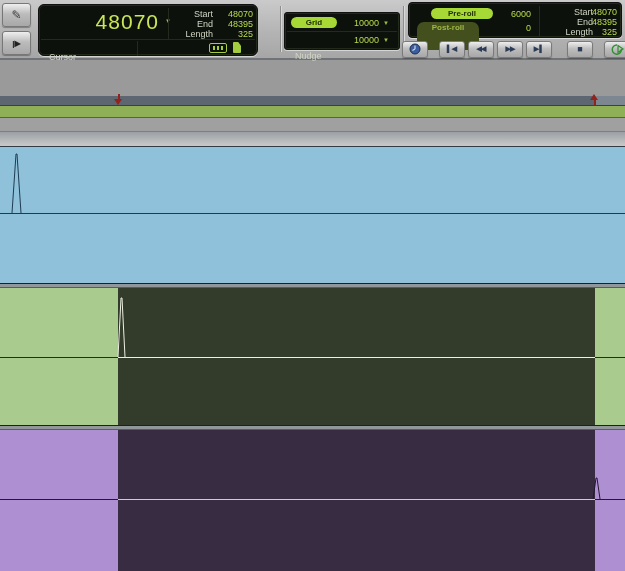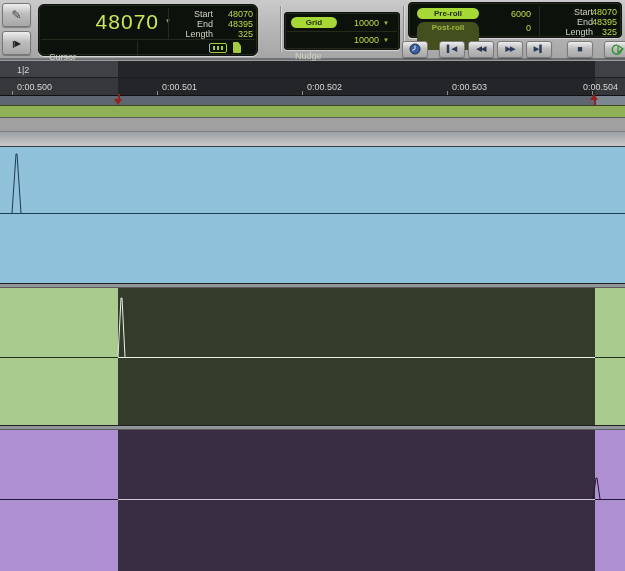--- a/index.html
+++ b/index.html
@@ -121,21 +121,21 @@
       <span class="pill on" style="left:6px;top:4px;width:46px;height:11px;">Grid</span>
       <span class="abs fs9 val r" style="left:56px;top:5px;width:38px;">10000</span>
       <span class="abs dd" style="left:98px;top:7px;">▼</span>
       <div class="hline" style="top:18px;"></div>
       <span class="abs fs9 lab" style="left:10px;top:38px;">Nudge</span>
       <span class="abs fs9 val r" style="left:56px;top:22px;width:38px;">10000</span>
       <span class="abs dd" style="left:98px;top:24px;">▼</span>
     </div>
 
     <div class="lcd" style="left:408px;top:2px;width:214px;height:36px;border-radius:4px;">
-      <span class="pill on" style="left:8px;top:5px;width:62px;height:11px;text-align:center;">Pre-roll</span>
+      <span class="pill on" style="left:22px;top:5px;width:62px;height:11px;text-align:center;">Pre-roll</span>
       <span class="abs fs9 val r" style="left:78px;top:6px;width:44px;">6000</span>
       <span class="pill off" style="left:8px;top:19px;width:62px;height:28px;text-align:center;">Post-roll</span>
       <span class="abs fs9 val r" style="left:78px;top:20px;width:44px;">0</span>
       <div class="vline" style="left:130px;top:3px;height:30px;"></div>
 
       <span class="abs fs9 lab r" style="left:136px;top:4px;width:48px;">Start</span>
       <span class="abs fs9 val r" style="left:150px;top:4px;width:58px;">48070</span>
       <span class="abs fs9 lab r" style="left:136px;top:14px;width:48px;">End</span>
       <span class="abs fs9 val r" style="left:150px;top:14px;width:58px;">48395</span>
       <span class="abs fs9 lab r" style="left:136px;top:24px;width:48px;">Length</span>
@@ -170,37 +170,20 @@
       <div class="tbtn">
         <svg width="16" height="13" viewBox="0 0 16 13">
           <path d="M8 2 A4.6 4.6 0 1 0 12.4 6" fill="none" stroke="#2f8f2f" stroke-width="1.4"></path>
           <path d="M9 2.6 L14 6 L9 9.4 Z" fill="none" stroke="#2f8f2f" stroke-width="1.2"></path>
         </svg>
       </div>
 
     </div>
   </div>
 
-  <div class="bars-row">
-    <div class="rsel"></div>
-    <span class="rlabel" style="left:17px;">1|2</span>
-  </div>
-  <div class="minsec-row">
-    <div class="rsel"></div>
-    <span class="rlabel" style="left:17px;">0:00.500</span>
-    <span class="rlabel" style="left:162px;">0:00.501</span>
-    <span class="rlabel" style="left:307px;">0:00.502</span>
-    <span class="rlabel" style="left:452px;">0:00.503</span>
-    <span class="rlabel" style="left:583px;">0:00.504</span>
-    <div class="tick" style="left:12px;"></div>
-    <div class="tick" style="left:157px;"></div>
-    <div class="tick" style="left:302px;"></div>
-    <div class="tick" style="left:447px;"></div>
-    <div class="tick" style="left:592px;"></div>
-  </div>
 
   <div class="slate">
     <div class="slate-light"></div>
   </div>
   <div class="flag" style="left:114px;top:94px;">
     <div class="stem" style="top:0;"></div>
     <div class="head-dn"></div>
   </div>
   <div class="flag" style="left:590px;top:94px;">
     <div class="head-up"></div>

